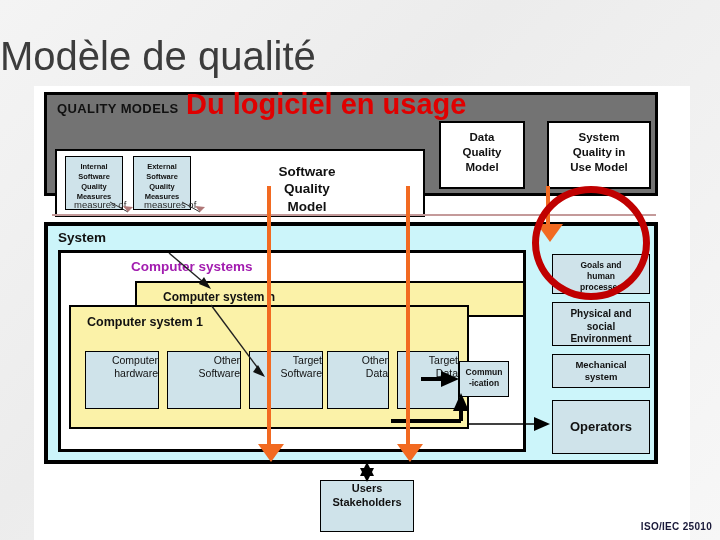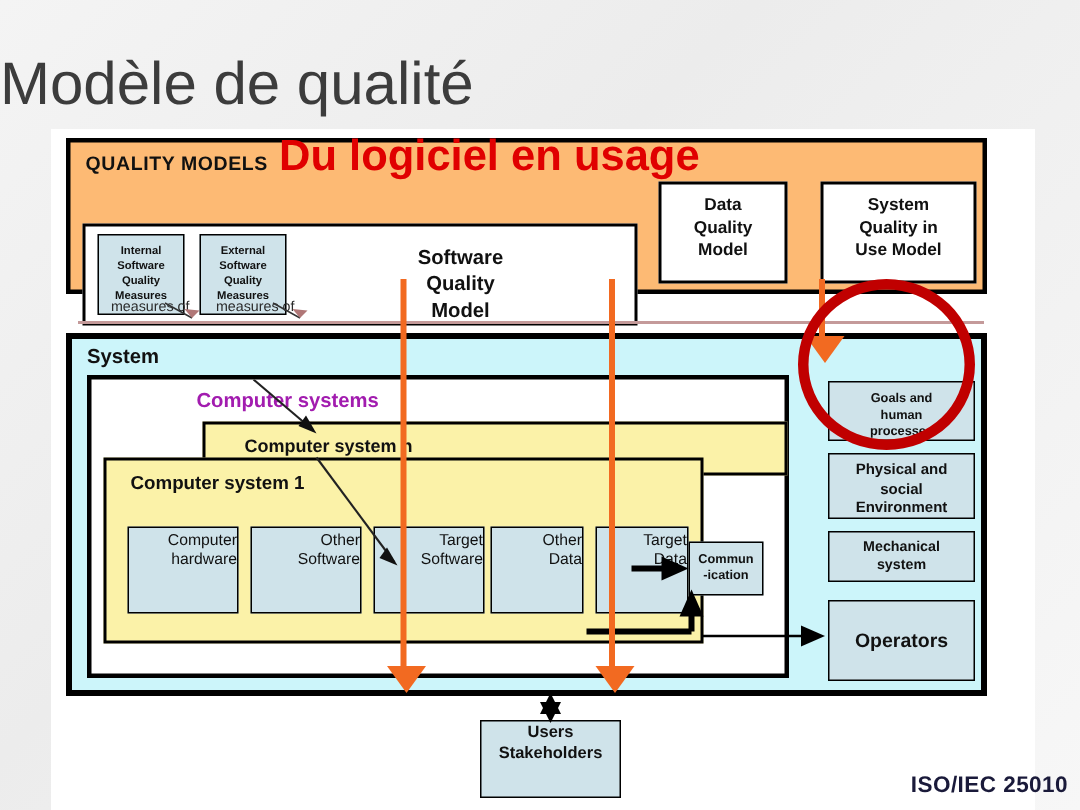--- a/index.html
+++ b/index.html
@@ -25,21 +25,21 @@
 
   
   .diagram{
     position:absolute;left:34px;top:86px;width:656px;height:454px;
     background:#ffffff;
   }
 
   
   .qm-panel{
     position:absolute;left:10px;top:6px;width:614px;height:104px;
-    background:#fdba74;border:3px solid #000;box-sizing:border-box;
+    background:#737373;border:3px solid #000;box-sizing:border-box;
   }
   .qm-title{
     position:absolute;left:10px;top:6px;font-size:13px;font-weight:bold;color:#111;
     white-space:nowrap;letter-spacing:.4px;
   }
   .qm-inner{
     position:absolute;left:8px;top:26px;width:370px;height:68px;
     background:#fff;border:2px solid #000;box-sizing:border-box;margin-top:28px;
   }
   .meas-box{
@@ -135,21 +135,21 @@
   
   .r-circle{
     position:absolute;left:498px;top:100px;width:104px;height:100px;
     border:7px solid #c00000;border-radius:50%;z-index:35;
   }
 
   
   .ovl{position:absolute;left:0;top:0;width:656px;height:454px;pointer-events:none;}
 
   .footer{
-    position:absolute;right:8px;bottom:8px;font-size:15px;font-weight:bold;
+    position:absolute;right:8px;bottom:8px;font-size:10px;font-weight:bold;
     color:#1a1a3a;letter-spacing:.3px;margin-top:20px;
   }
 </style>
 </head>
 <body>
 
 <div id="slide">
 
   <div class="title">Modèle de qualité</div>
 

